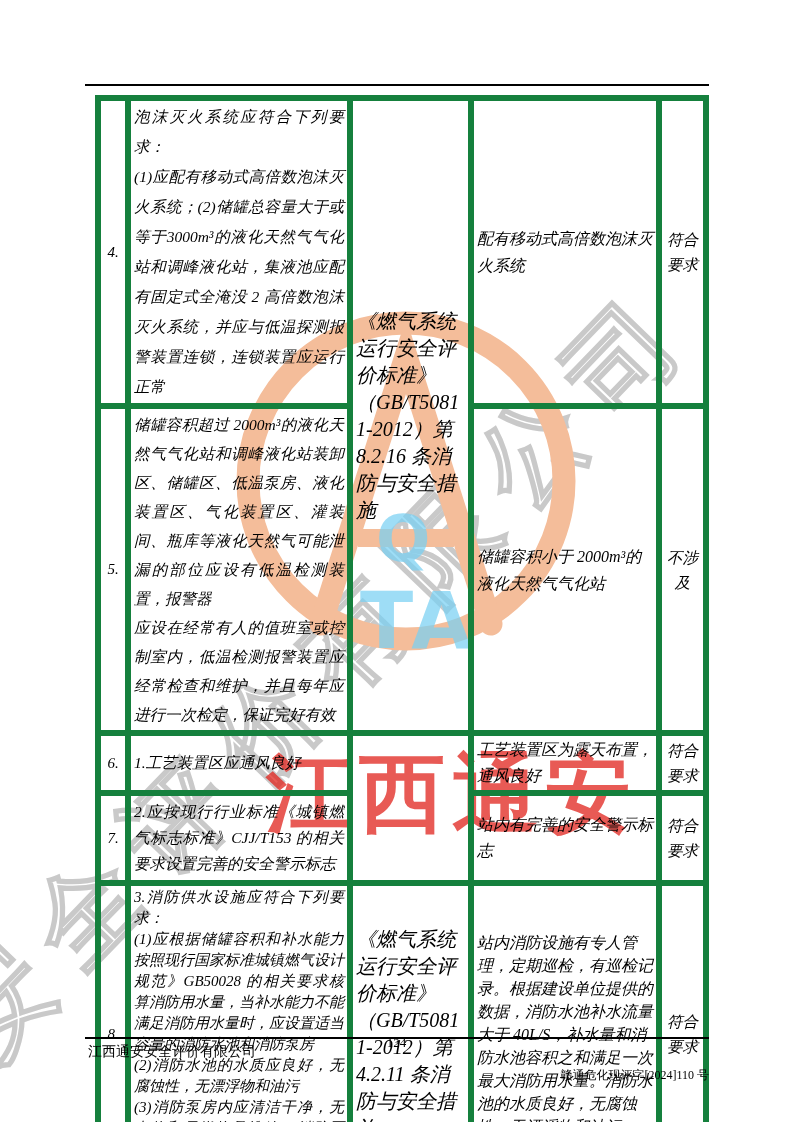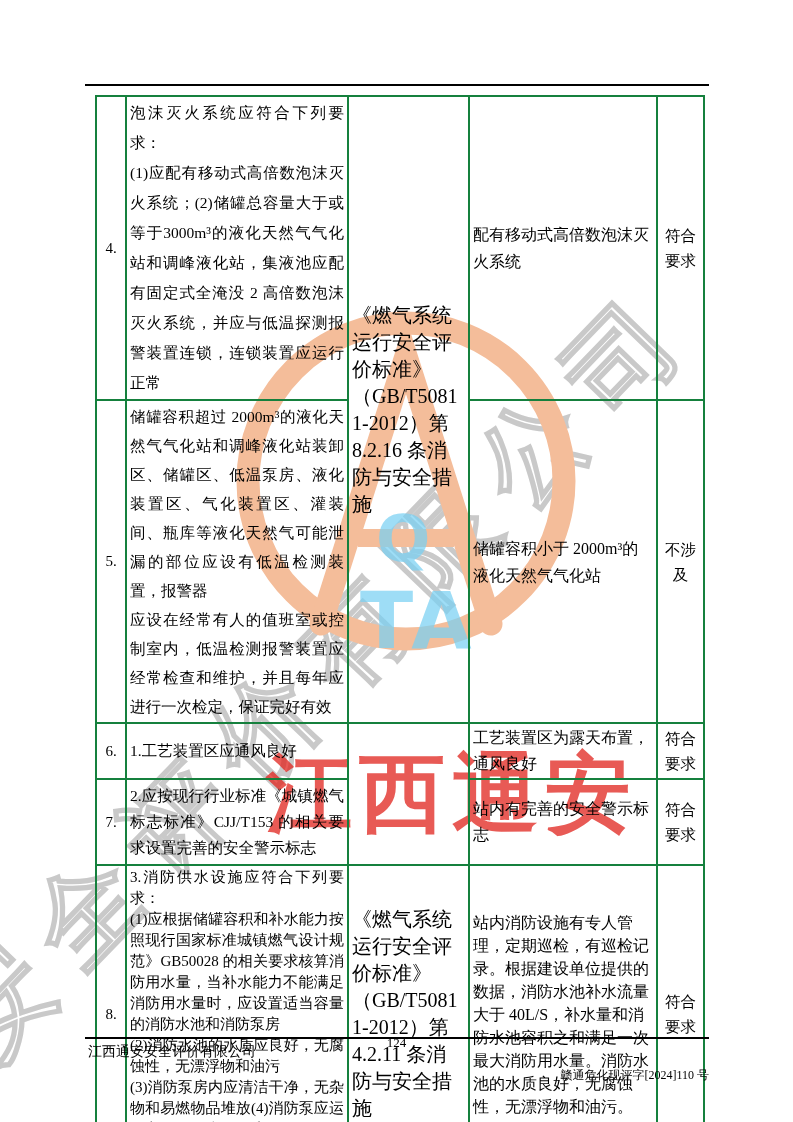--- a/index.html
+++ b/index.html
@@ -31,21 +31,21 @@
   .header-rule{position:absolute;left:85px;top:84px;width:624px;height:2px;background:#000;z-index:2;}
   .footer-rule{position:absolute;left:85px;top:1037px;width:624px;height:2px;background:#000;z-index:2;}
   .footer-company{position:absolute;left:88px;top:1043px;font-size:14px;z-index:2;}
   .footer-doc{position:absolute;right:84px;top:1043px;font-size:12px;z-index:2;margin-top:24px;}
   .footer-page{position:absolute;left:0;top:1035px;width:793px;text-align:center;font-size:13px;z-index:2;}
   
   table.eval{
     position:absolute;left:95px;top:95px;width:608px;z-index:1;
     border-collapse:collapse;table-layout:fixed;background:transparent;
   }
-  table.eval td{border:2px solid #15803d;vertical-align:middle;padding:1px 3px;overflow:hidden;}
+  table.eval td{border:6px solid #15803d;vertical-align:middle;padding:1px 3px;overflow:hidden;font-style:italic;}
   .h4{height:243px}.h5{height:293px}.h6{height:44px}.h7{height:82px}.h8{height:253px}
   .c-no {text-align:center;font-size:15px;}
   .c-req{font-size:15.5px;text-align:justify;white-space:pre-line;}
   .c-std{font-size:20px;line-height:27px;word-break:break-all;padding:4px 3px;}
   .c-act{font-size:16px;white-space:pre-line;}
   .c-con{font-size:15.5px;text-align:center;line-height:25px;}
   .lh30{line-height:30px}.lh29{line-height:29px}.lh27{line-height:27px}
   .lh26{line-height:26px}.lh23{line-height:23px}.lh21{line-height:21px}
   .fs15{font-size:15px}
   .vtop{vertical-align:top;padding-top:12px;}

